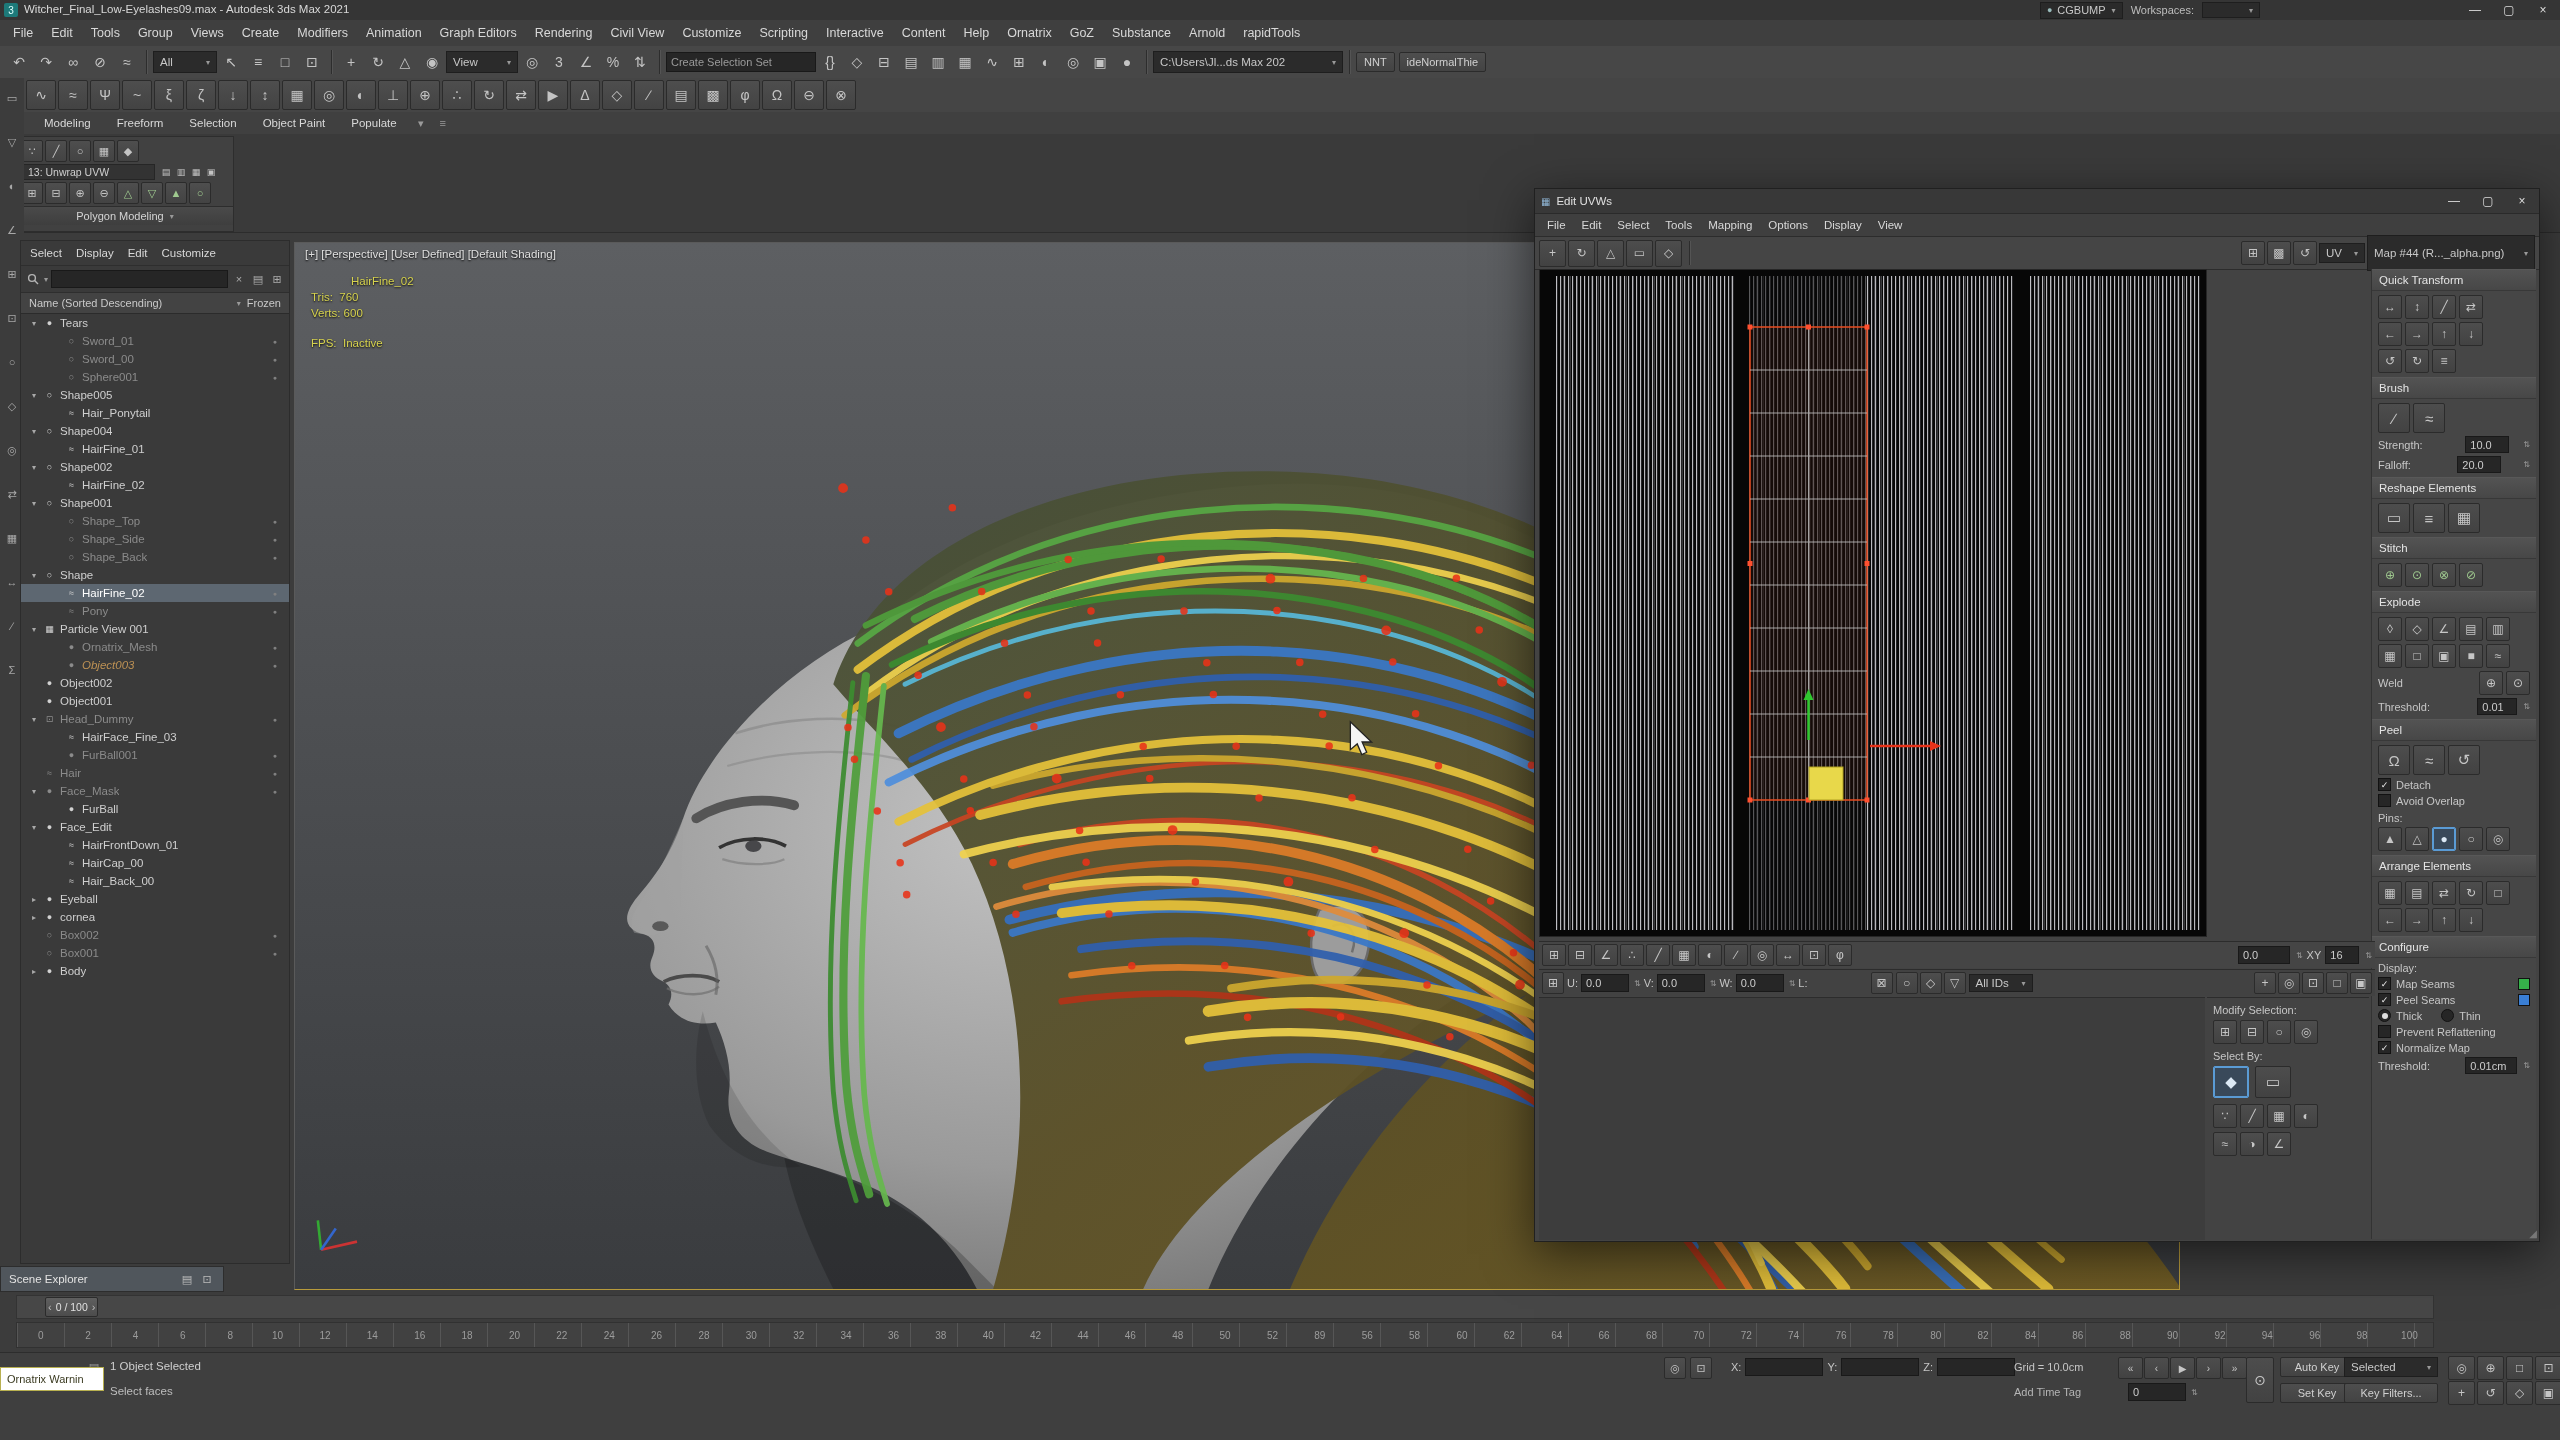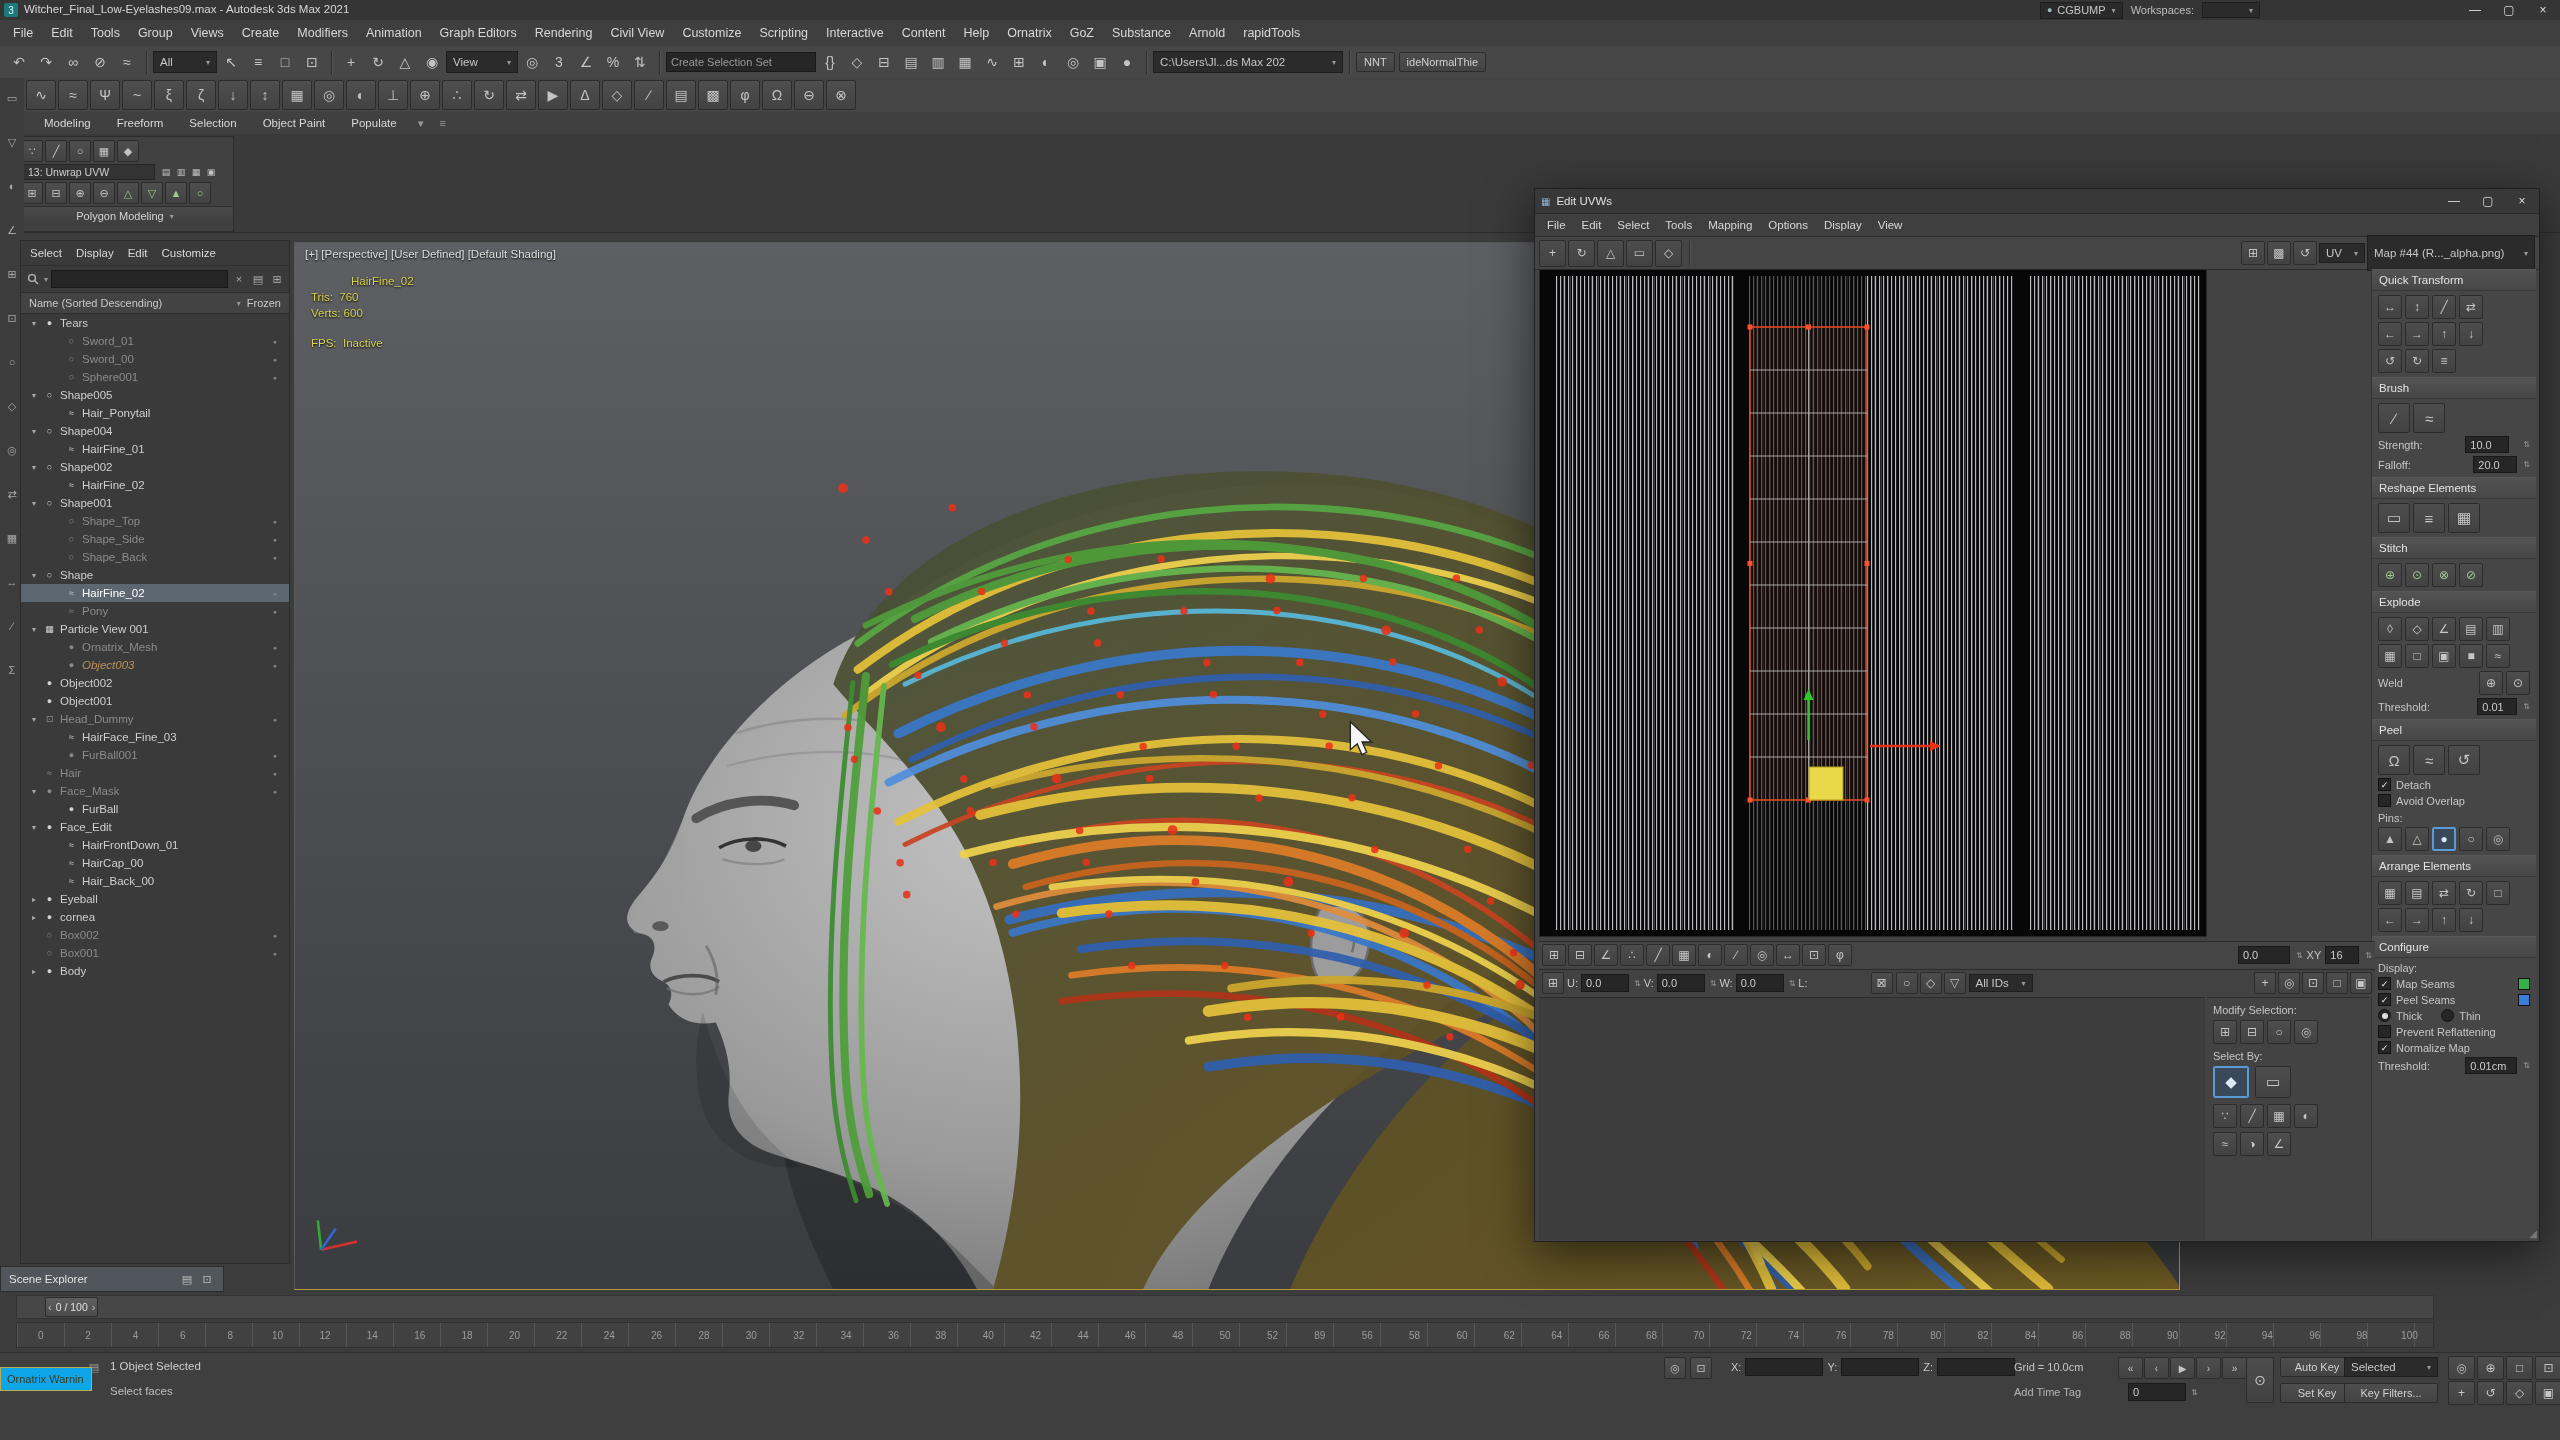--- a/index.html
+++ b/index.html
@@ -840,21 +840,21 @@
       <span class="tick">94</span>
       <span class="tick">96</span>
       <span class="tick">98</span>
       <span class="tick">100</span>
     </div>
 
   <div class="abs" style="left:0;top:1352px;width:2560px;height:88px;background:#3f3f3f;border-top:1px solid #2d2d2d;">
     <span class="ic sm" style="position:absolute;left:84px;top:4px;color:#9a9a9a;">▤</span>
     <span class="abs" style="left:110px;top:7px;font-size:11.5px;color:#cfcfcf;">1 Object Selected</span>
     <span class="abs" style="left:110px;top:32px;font-size:11.5px;color:#bdbdbd;">Select faces</span>
-    <span class="abs" style="left:0;top:14px;width:92px;height:24px;background:#0ea5e9;border:1px solid #b8b050;color:#3a3a20;font-size:11px;display:flex;align-items:center;padding-left:6px;box-sizing:border-box;">Ornatrix Warnin</span>
+    <span class="abs" style="left:0;top:14px;width:104px;height:24px;background:#ffffff;border:1px solid #b8b050;color:#3a3a20;font-size:11px;display:flex;align-items:center;padding-left:6px;box-sizing:border-box;">Ornatrix Warnin</span>
 
     <span class="abs row" style="left:1664px;top:4px;gap:4px;">
 
     <span class="ic sm tb">◎</span>
         <span class="ic sm tb">⊡</span>
       </span>
 
     <span class="abs row" style="left:1731px;top:5px;gap:4px;">
       <span class="lbl11">X:</span>
       <span class="field" style="width:78px;height:18px;"></span>
@@ -1019,21 +1019,21 @@
         <div class="rollbody">
           <div class="irow">
               <span class="tbtn big">∕</span>
               <span class="tbtn big">≈</span>
             </div>
           <div class="irow" style="gap:12px;">
             <span class="lbl11">Strength:</span>
             <span class="field" style="width:44px;height:17px;margin-left:auto;">10.0</span>
             <span class="spin">⇅</span>
           </div>
-          <div class="irow" style="gap:4px;text-align:center;">
+          <div class="irow" style="gap:20px;text-align:center;">
             <span class="lbl11">Falloff:</span>
             <span class="field" style="width:44px;height:17px;margin-left:auto;">20.0</span>
             <span class="spin">⇅</span>
           </div>
         </div>
       </div>
       <div class="roll">
           <div class="rollhead">Reshape Elements</div>
         <div class="rollbody">
             <div class="irow">

